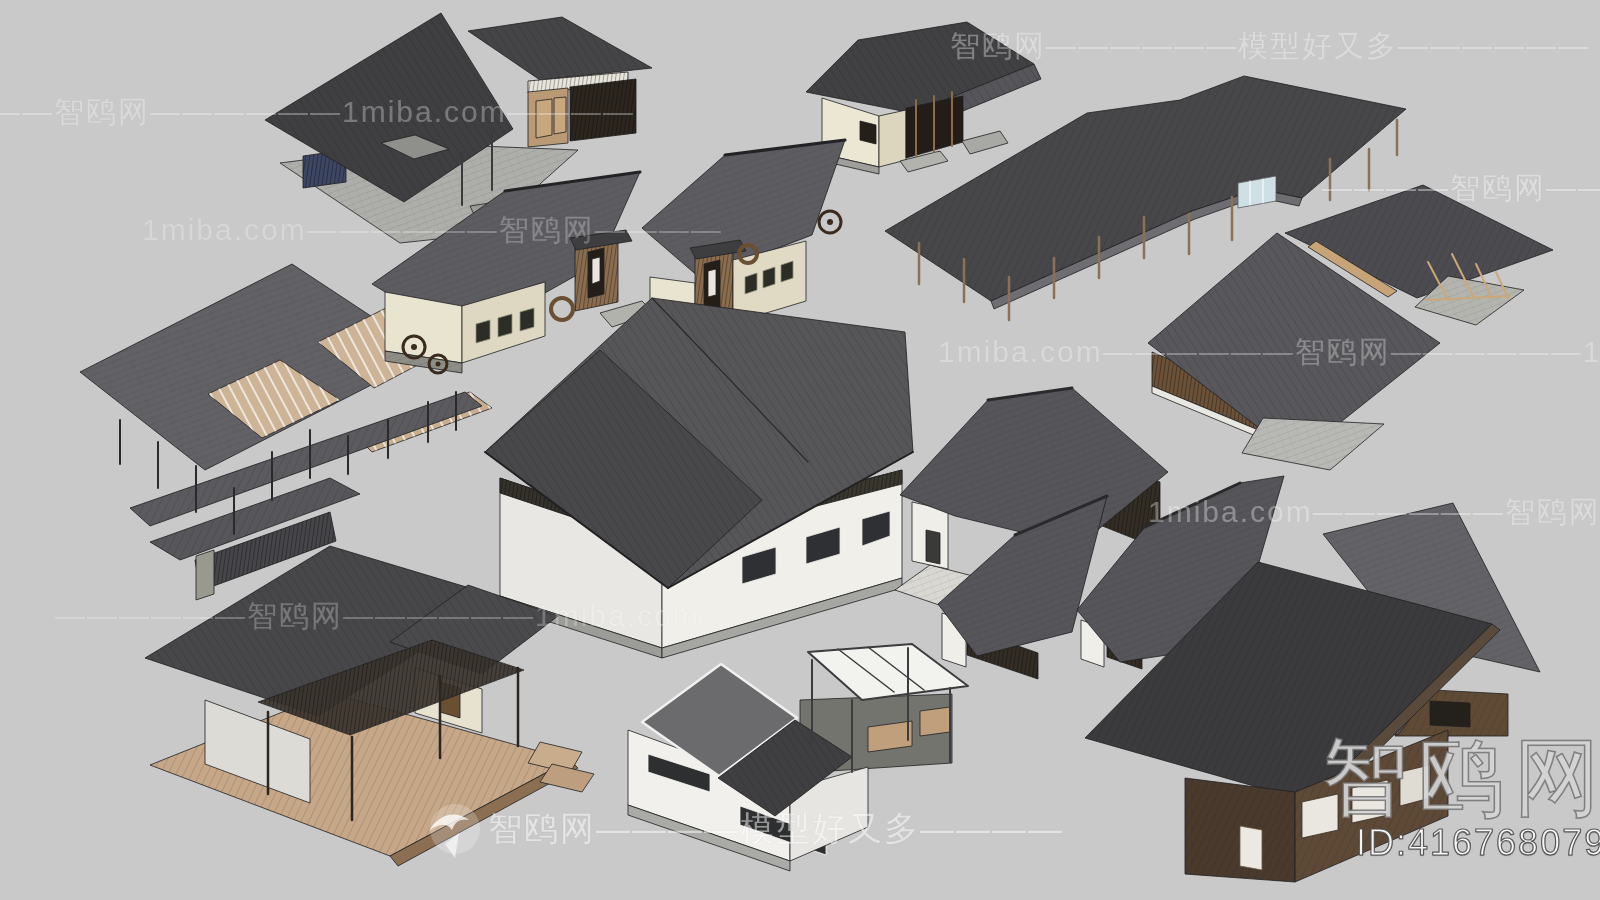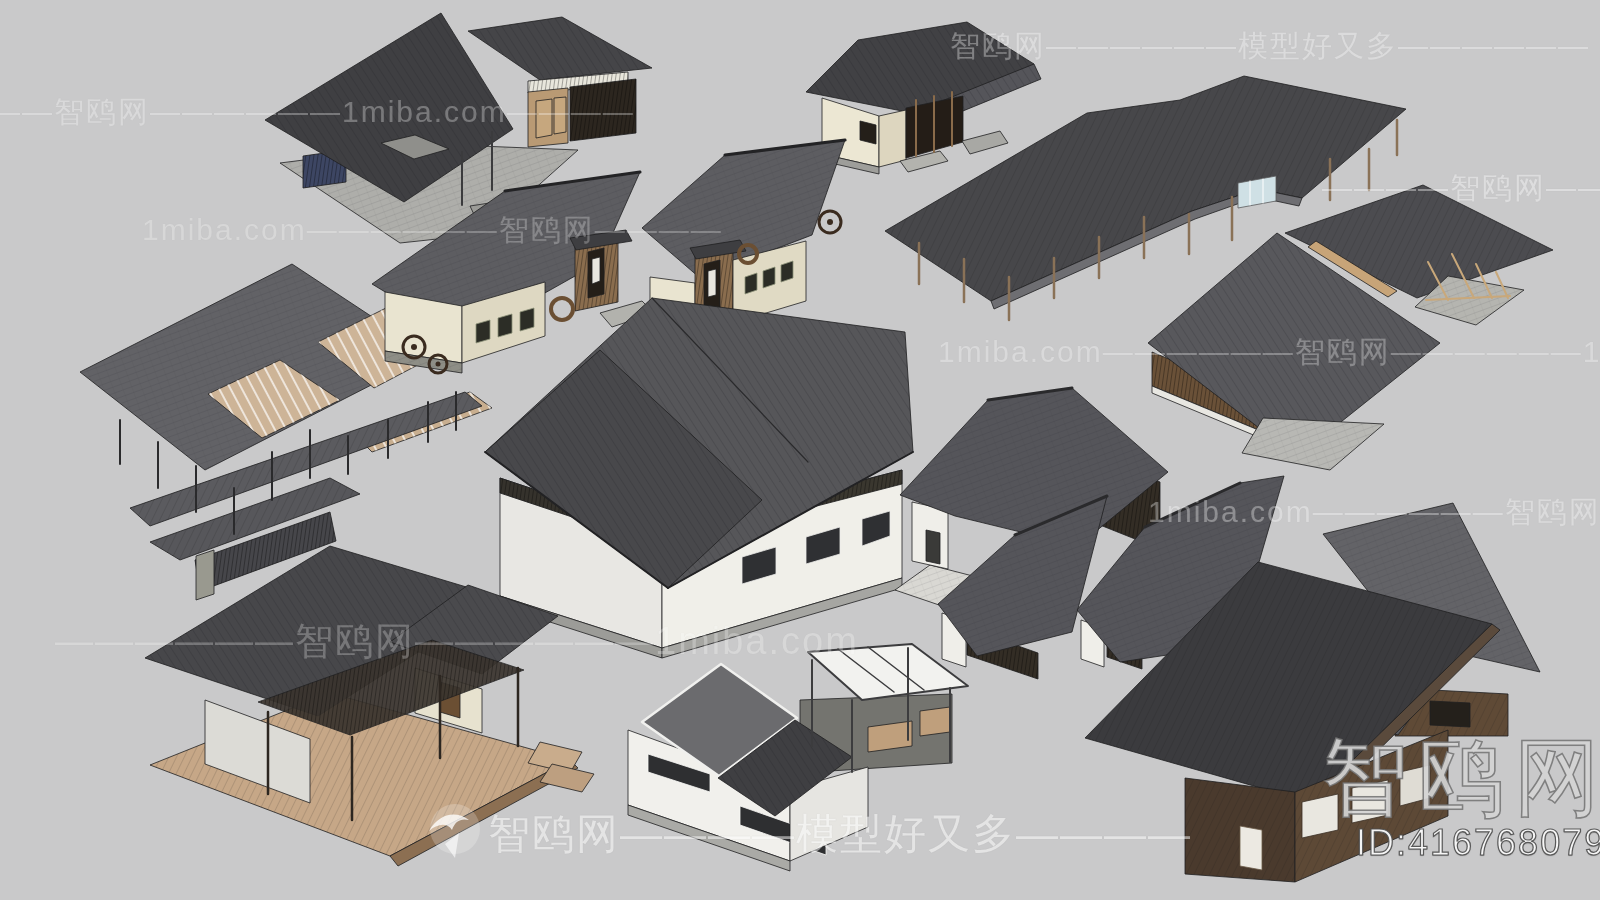--- a/index.html
+++ b/index.html
@@ -305,22 +305,22 @@
       </g>
   </svg>
 
   <div id="wm-root">
       <div class="wm" style="left: 950px; top: 26px; font-size: 30px; opacity: 0.34;">智鸥网——————模型好又多——————</div>
       <div class="wm" style="left: -10px; top: 92px; font-size: 30px; opacity: 0.3;">——智鸥网——————1miba.com————</div>
       <div class="wm" style="left: 1322px; top: 168px; font-size: 30px; opacity: 0.38;">————智鸥网——</div>
       <div class="wm" style="left: 142px; top: 210px; font-size: 30px; opacity: 0.26;">1miba.com——————智鸥网————</div>
       <div class="wm" style="left: 938px; top: 332px; font-size: 30px; opacity: 0.3;">1miba.com——————智鸥网——————1miba.com</div>
       <div class="wm" style="left: 1148px; top: 492px; font-size: 30px; opacity: 0.34;">1miba.com——————智鸥网——————</div>
-      <div class="wm" style="left: 55px; top: 596px; font-size: 38px; opacity: 0.26; margin-top: 20px;">——————智鸥网——————1miba.com</div>
-      <div class="wm" style="left: 488px; top: 806px; font-size: 42px; opacity: 0.5;">智鸥网————模型好又多————</div>
+      <div class="wm" style="left: 55px; top: 596px; font-size: 30px; opacity: 0.26;">——————智鸥网——————1miba.com</div>
+      <div class="wm" style="left: 488px; top: 806px; font-size: 34px; opacity: 0.5;">智鸥网————模型好又多————</div>
     </div>
 
   <svg id="bird-logo" width="62" height="66" viewBox="0 0 62 66" style="left: 424px; top: 802px;">
     <circle cx="31" cy="27" r="25" fill="rgba(255,255,255,0.22)"></circle>
     <path d="M5,29 C15,12 31,8 45,18 C37,16 31,19 28,28 C23,20 13,22 5,29 Z" fill="rgba(255,255,255,0.78)"></path>
     <path d="M21,42 L35,31 L31,56 Z" fill="rgba(255,255,255,0.62)"></path>
   </svg>
 
   <div id="site-logo" style="left: 1322px; top: 720px; font-size: 86px;">智鸥网</div>
 

